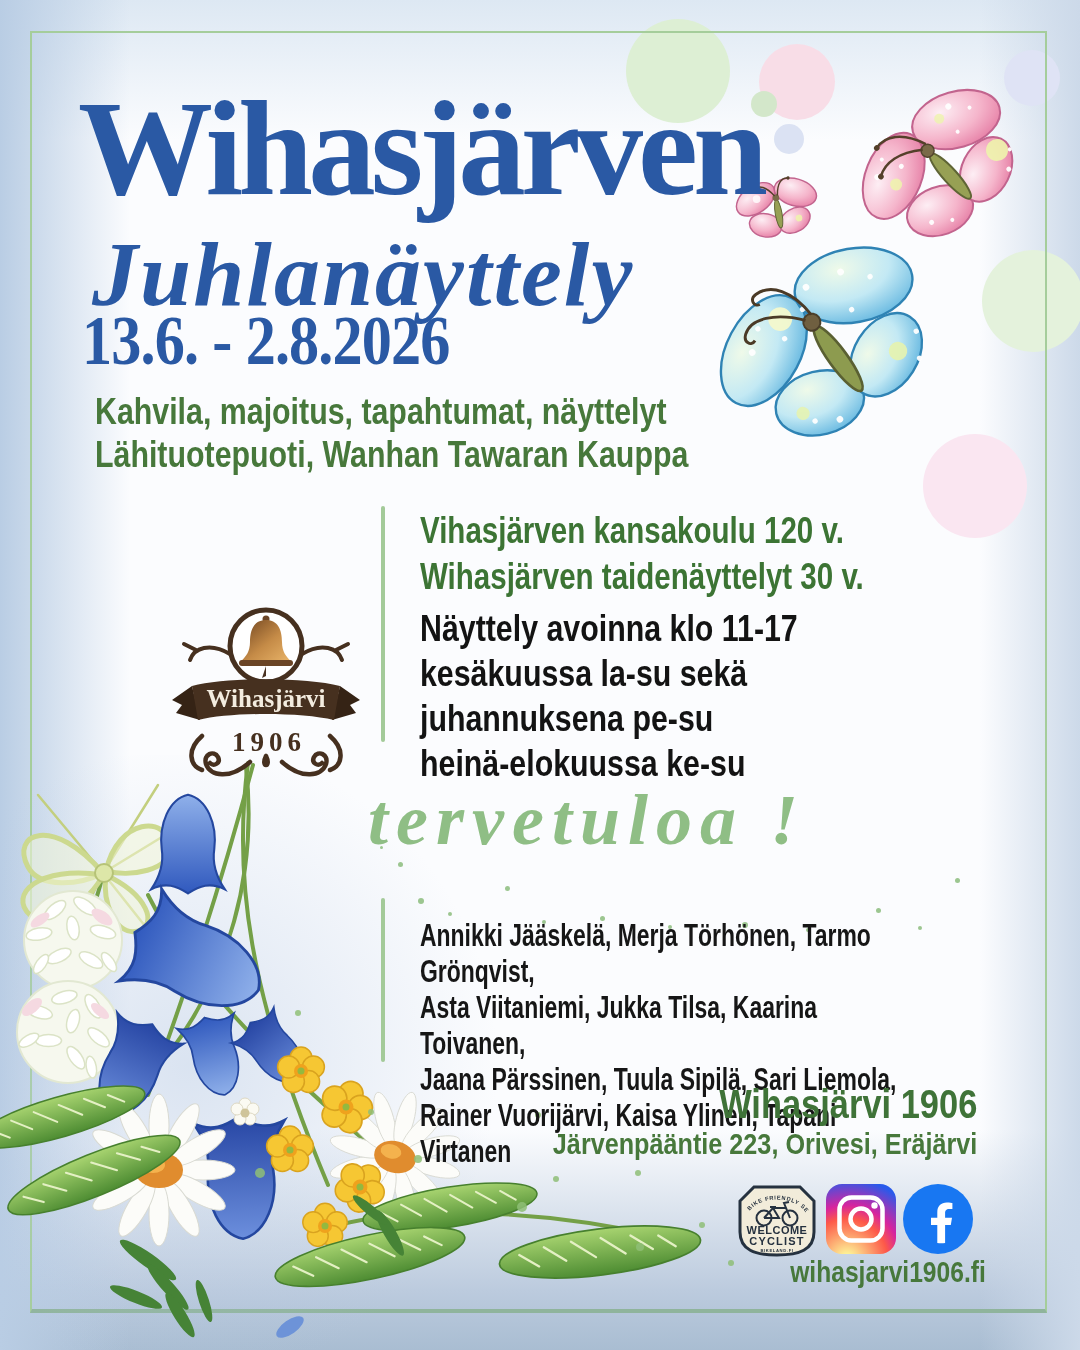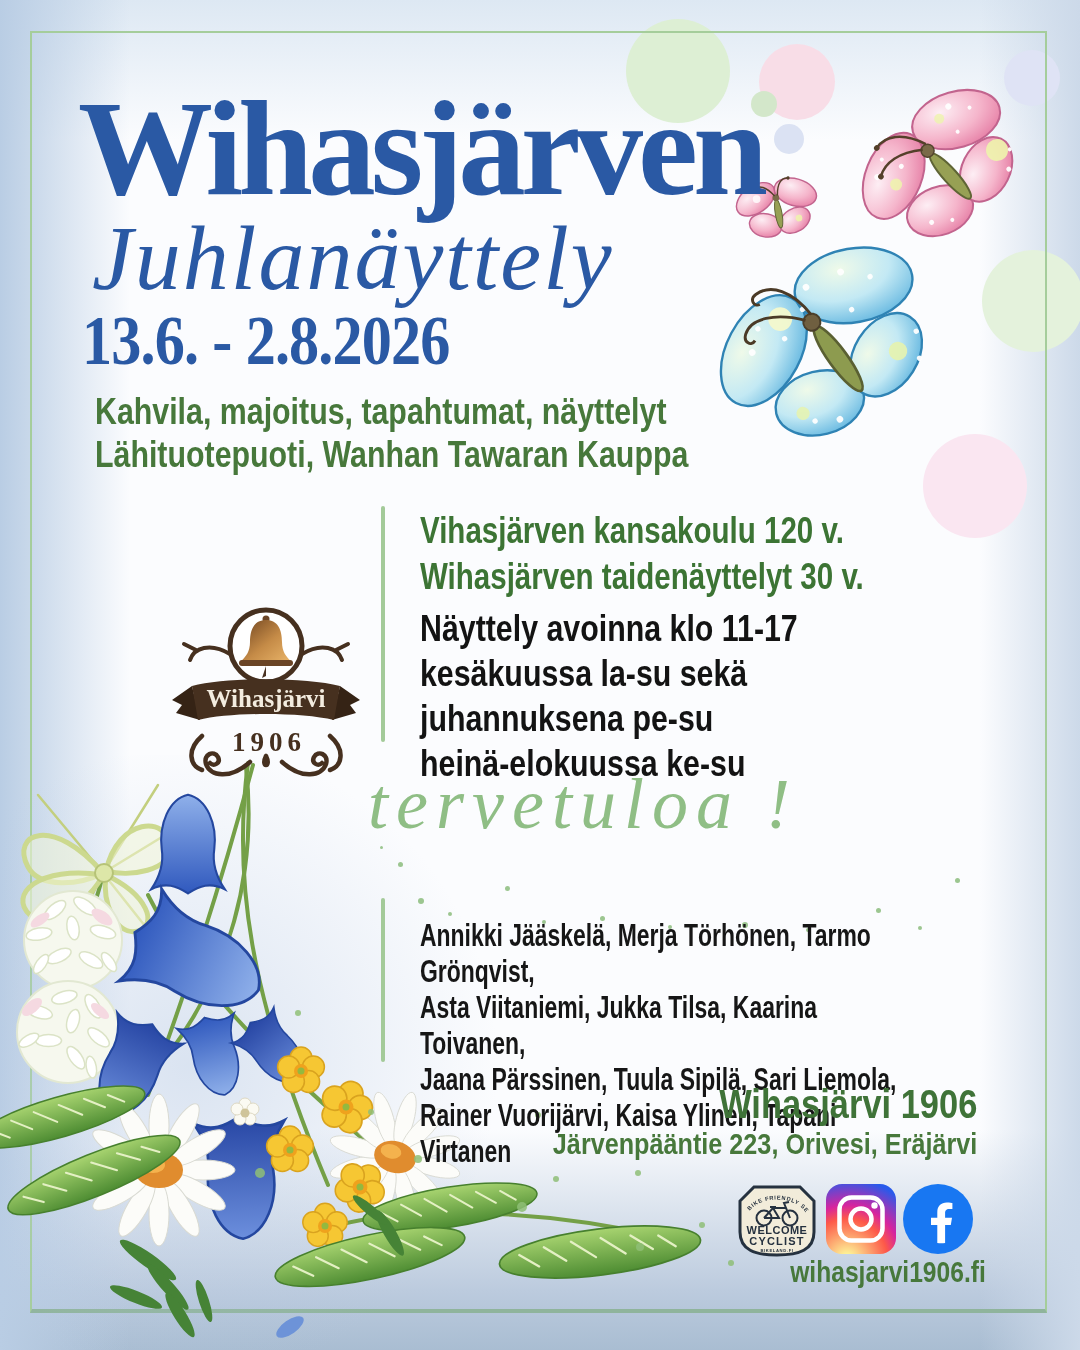--- a/index.html
+++ b/index.html
@@ -11,21 +11,21 @@
           linear-gradient(270deg,#ccd9e9 0px,rgba(255,255,255,0) 100px),
           linear-gradient(0deg,#a9bdd2 0px,#bccbde 60px,rgba(246,249,252,0) 220px),
           linear-gradient(180deg,#dde8f3 0px,rgba(255,255,255,0) 140px);}
   .blob{position:absolute;border-radius:50%;z-index:1;}
   .frame{position:absolute;left:30px;top:31px;width:1013px;height:1276px;
          border:2.5px solid #a5cd9b;border-bottom:4px solid #8fb49c;z-index:3;pointer-events:none;}
   .butterflies{position:absolute;left:620px;top:18px;width:460px;height:470px;z-index:2;}
   .flowers{position:absolute;left:-2px;top:755px;width:800px;height:595px;z-index:4;}
   .txt{position:absolute;z-index:5;}
   .serifb{font-family:"Liberation Serif",serif;font-weight:700;}
-  .script{font-family:"Liberation Serif",serif;font-style:italic;font-weight:400;}
+  .script{font-family:"Liberation Serif",serif;font-style:italic;font-weight:700;margin-top:16px;}
   .cond{font-family:"Liberation Sans",sans-serif;font-weight:700;}
   .title{left:78px;top:81px;font-size:135px;line-height:1;letter-spacing:-5px;color:#2a59a4;}
   .subtitle{left:92px;top:212px;font-size:92px;line-height:1;letter-spacing:2px;color:#2a59a4;}
   .dates{left:82px;top:306px;font-size:70px;line-height:1;letter-spacing:-1px;color:#2a59a4;
          transform:scaleX(.86);transform-origin:left top;}
   .services{left:95px;top:390px;font-size:37px;line-height:43px;color:#47783b;
             transform:scaleX(.82);transform-origin:left top;}
   .rule{position:absolute;left:381px;width:3.5px;background:#a3ca99;border-radius:2px;z-index:5;}
   .anniv{left:420px;top:508px;font-size:36px;line-height:46px;color:#3c7434;
          transform:scaleX(.82);transform-origin:left top;}

